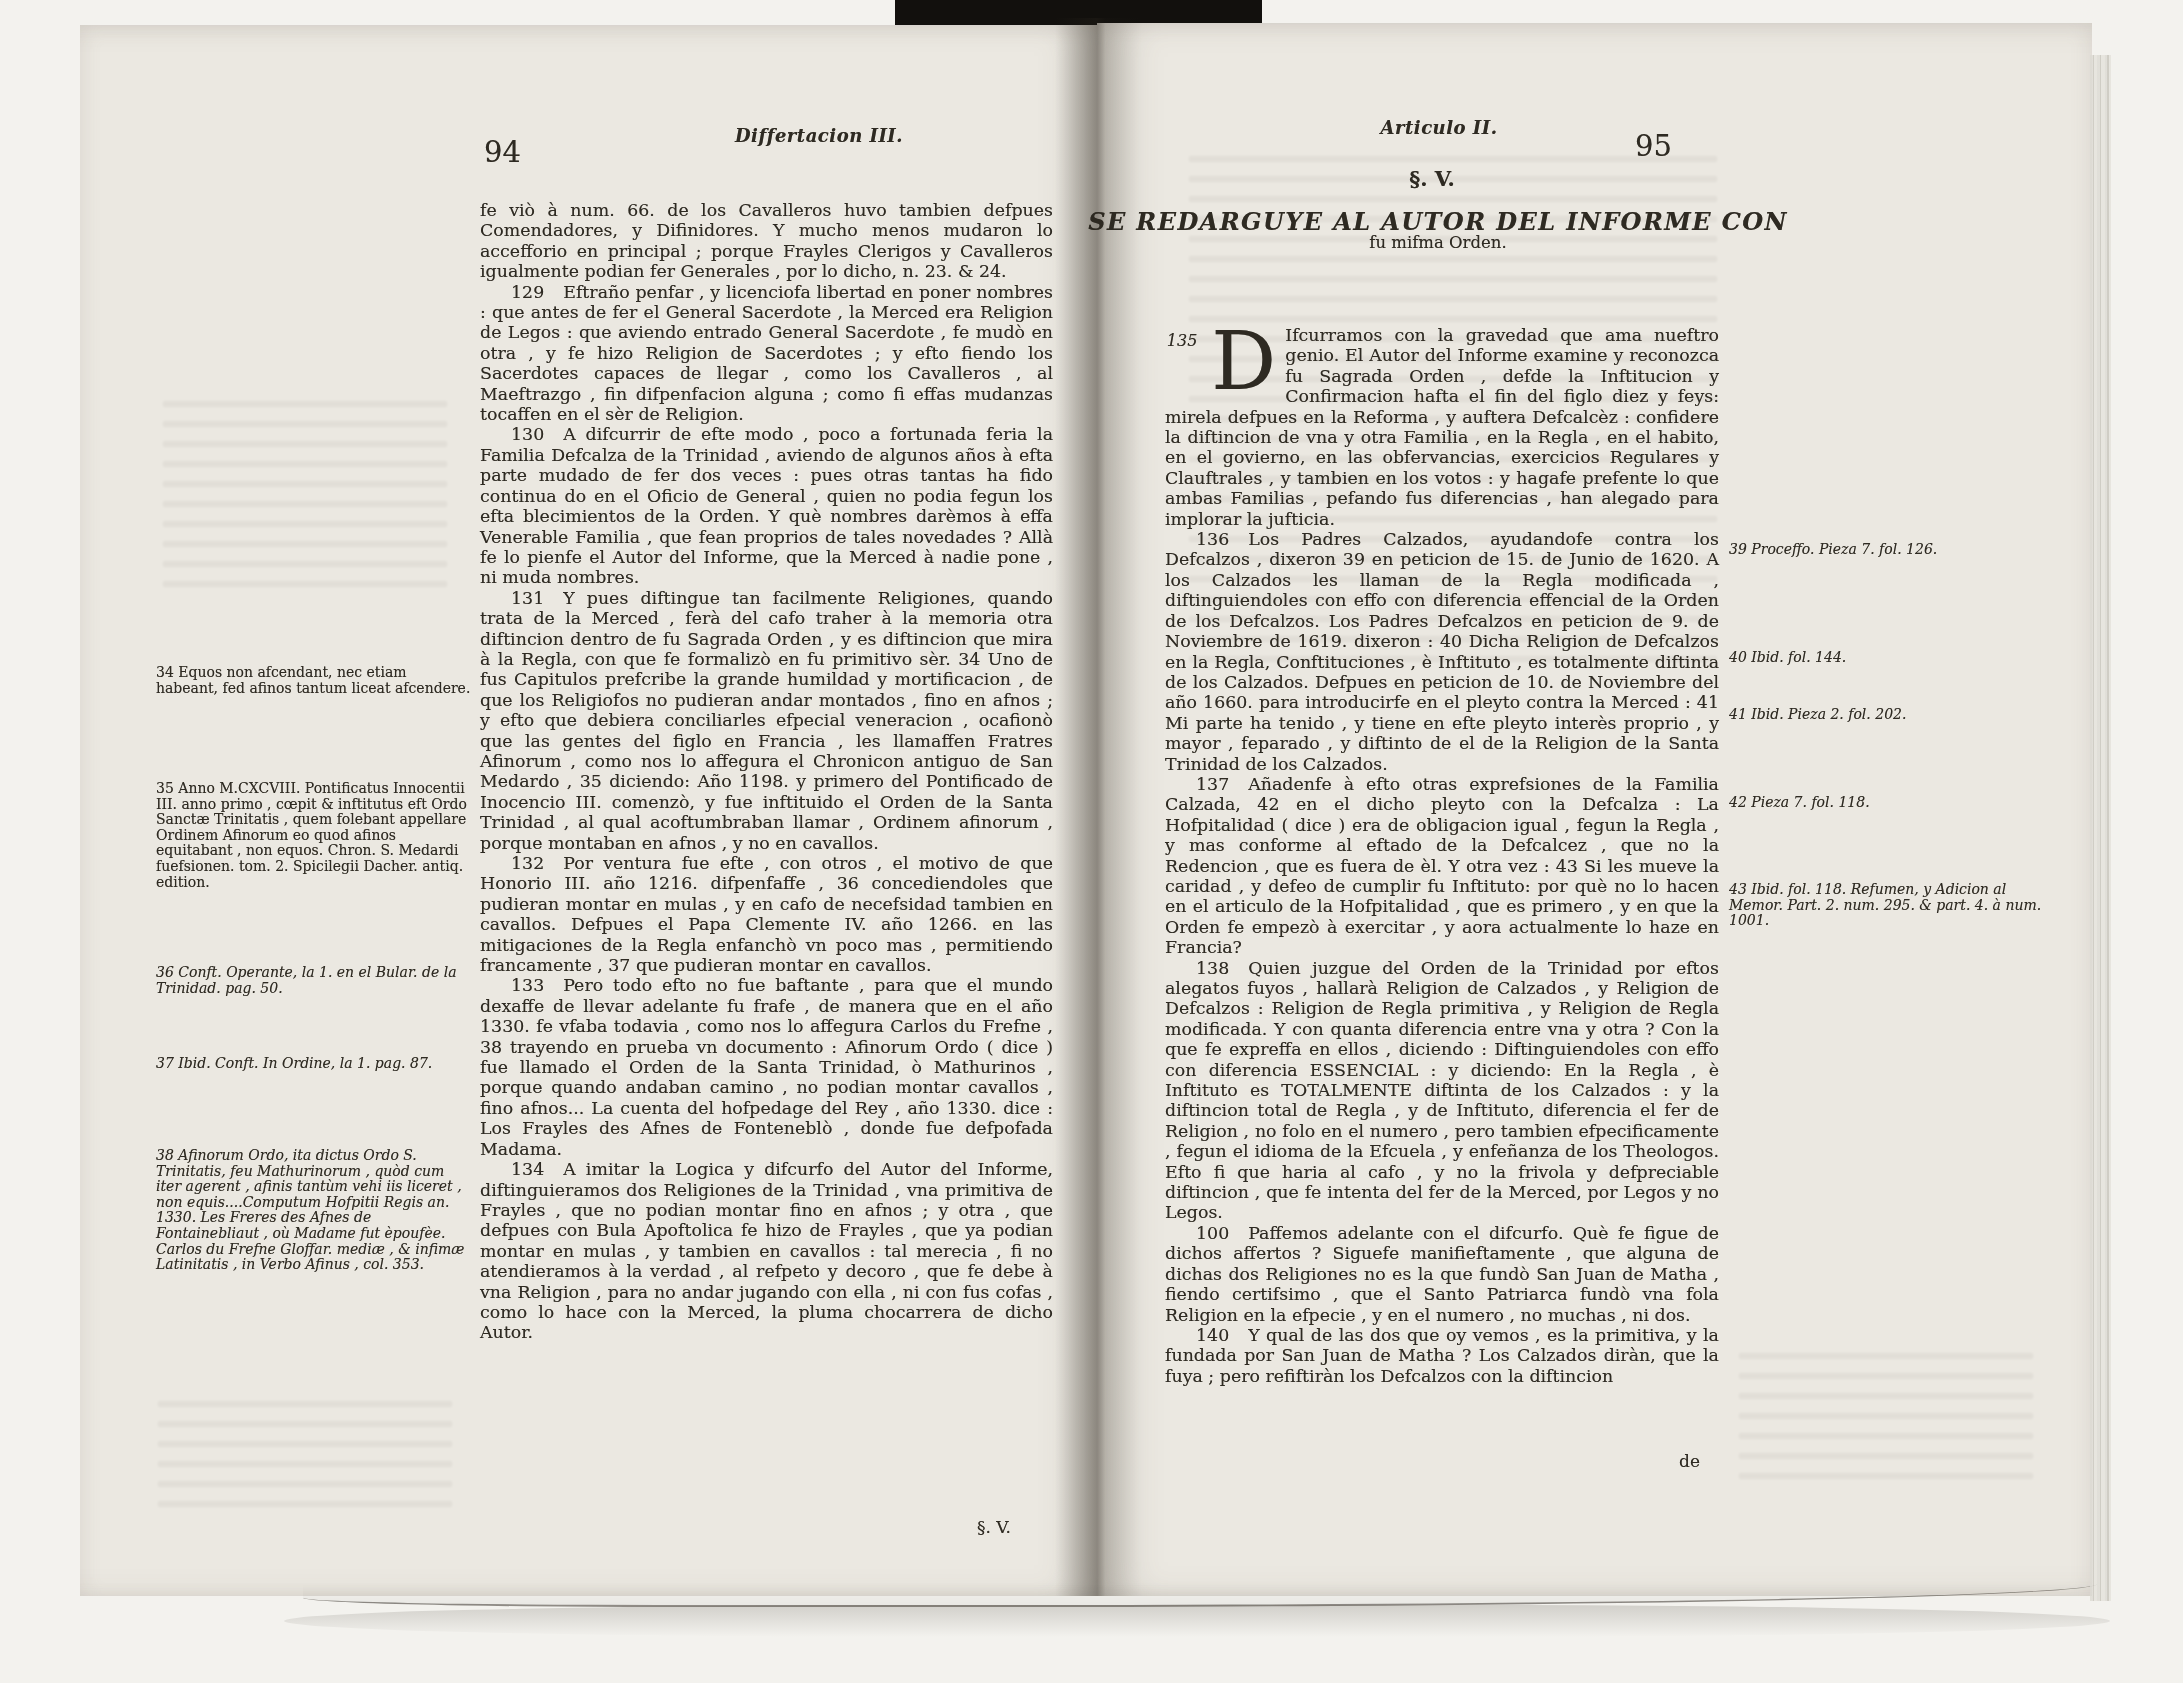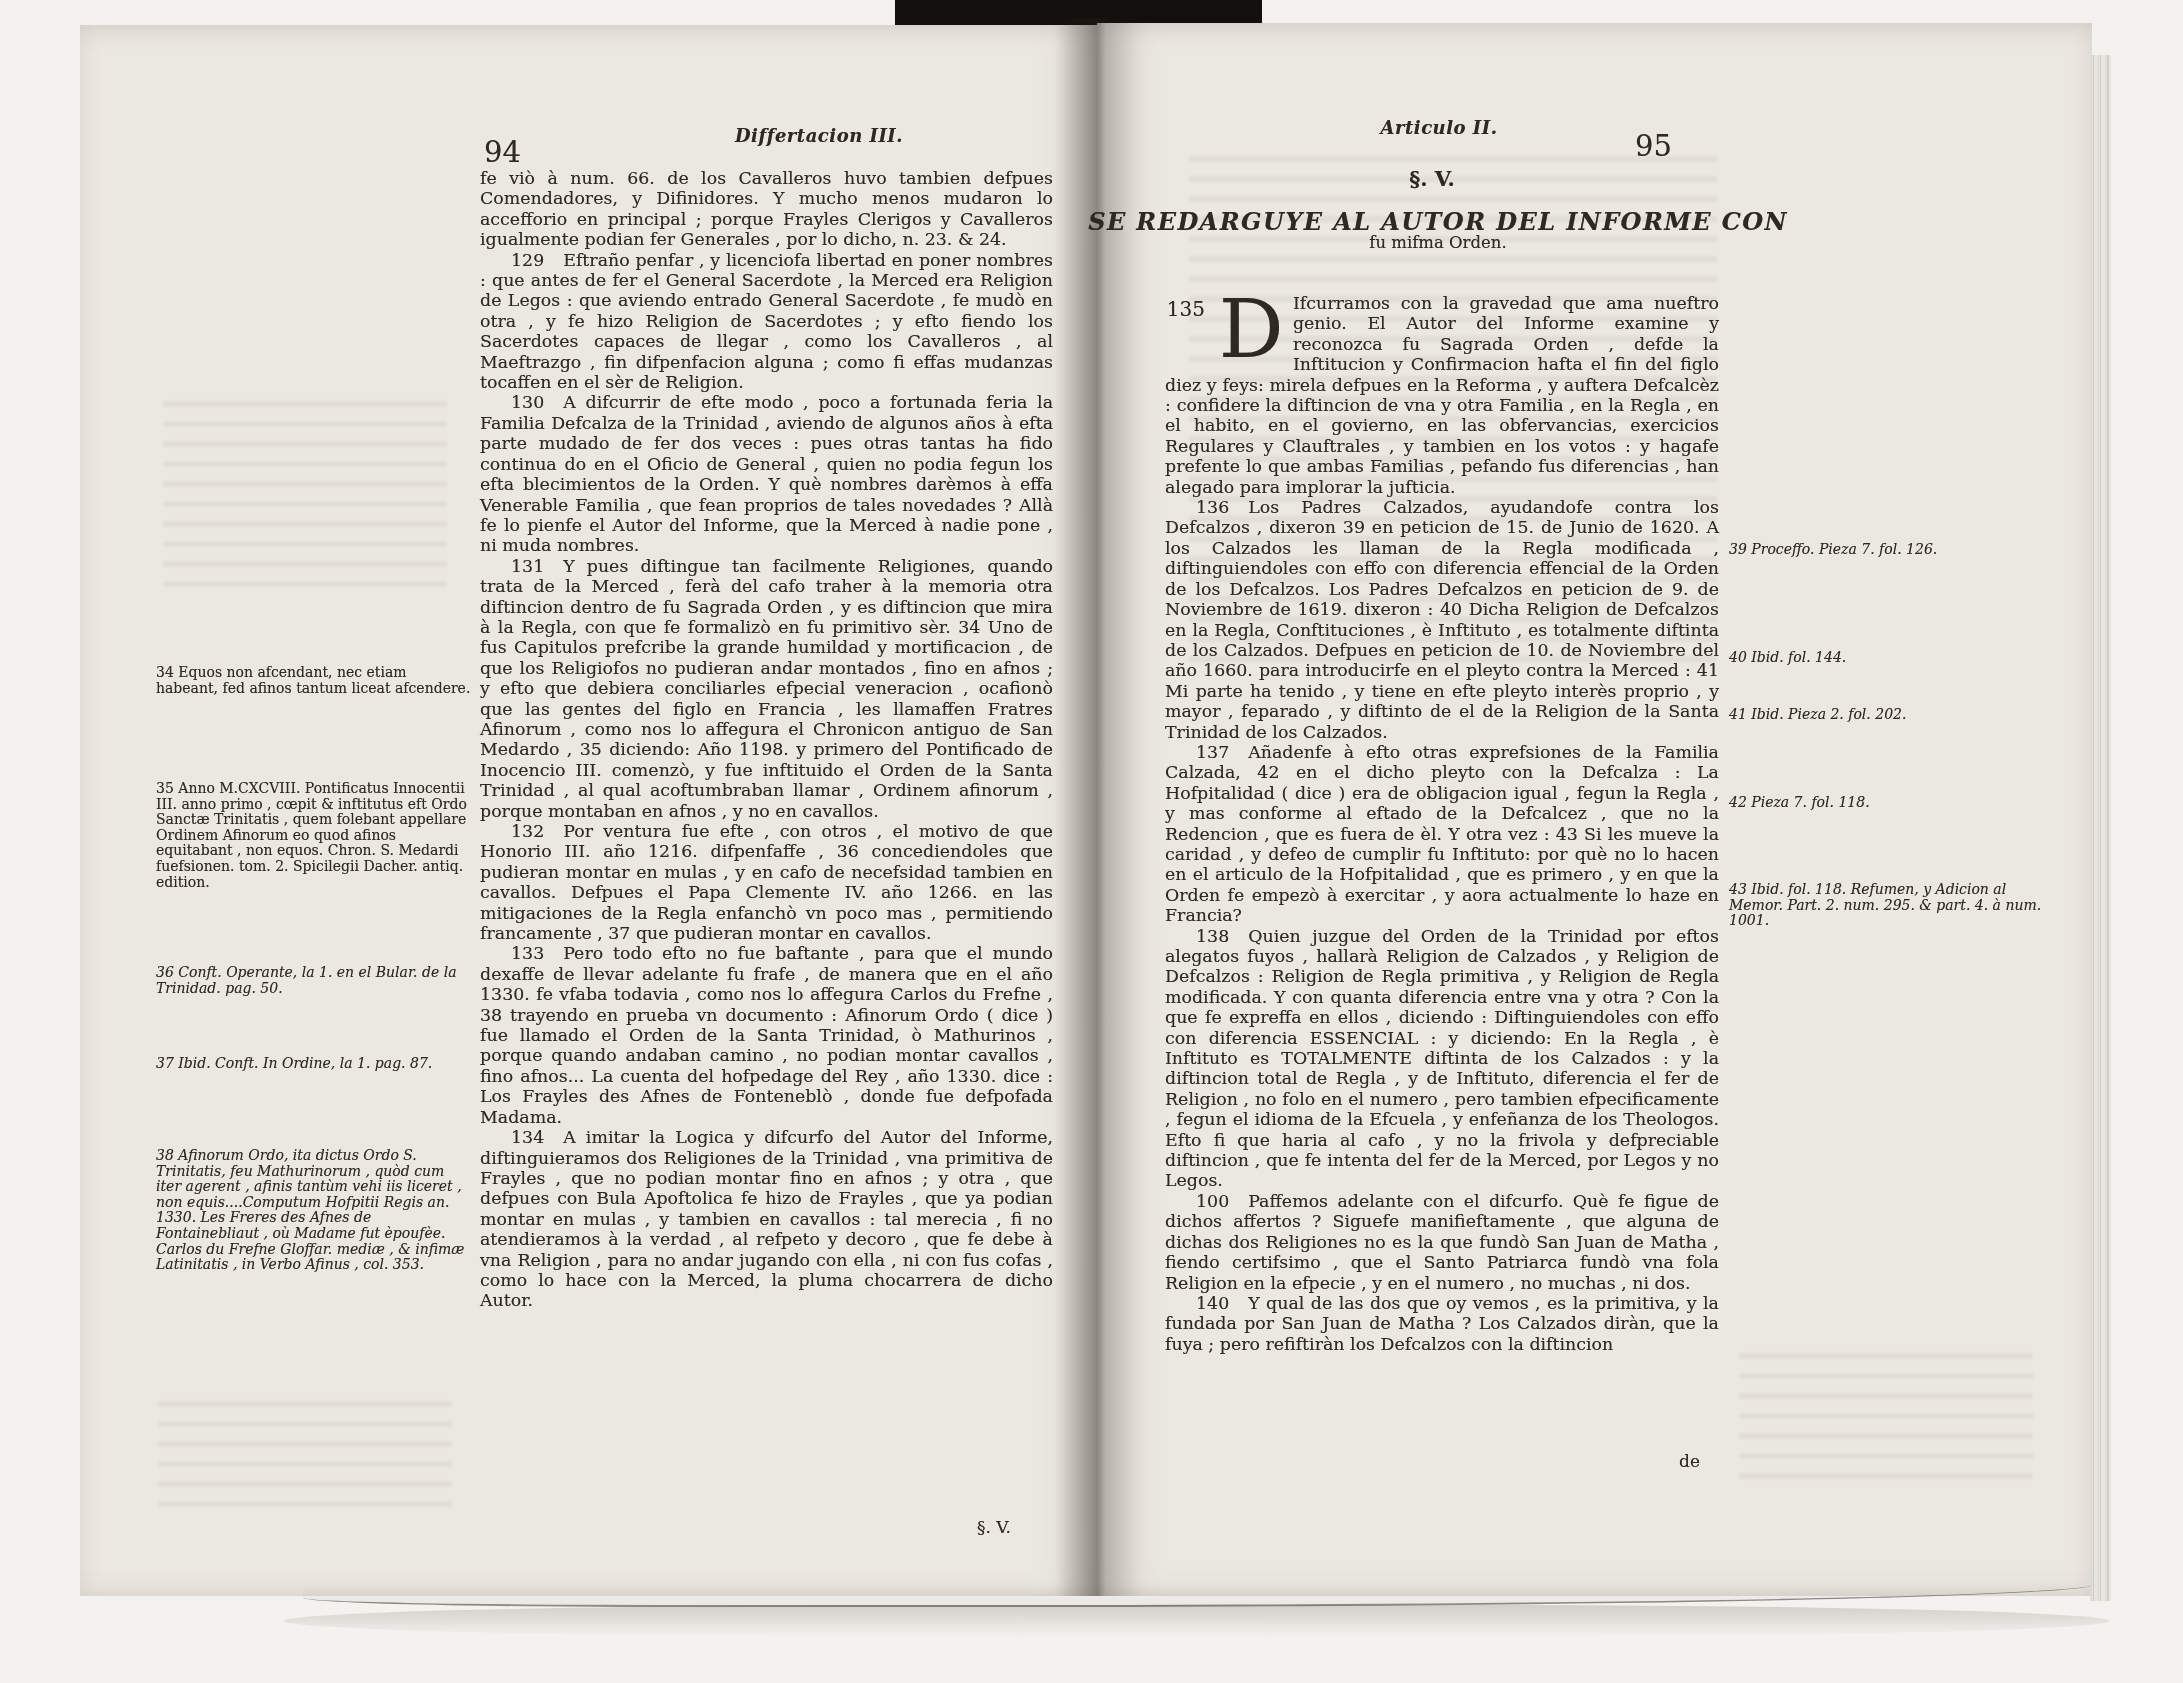--- a/index.html
+++ b/index.html
@@ -25,25 +25,25 @@
   .page.right{left:1097px;top:23px;width:995px;height:1573px;
     box-shadow:inset 37px 0 46px -20.6px rgba(88,80,66,.38), inset -4.6px 2.8px 18.4px rgba(120,110,95,.12);}
   .gutter{position:absolute;left:1055px;top:18.4px;width:87px;height:1578px;
     background:linear-gradient(90deg,rgba(40,35,28,0) 0%,rgba(40,35,28,.34) 48%,rgba(40,35,28,.10) 58%,rgba(40,35,28,0) 100%);}
   .bleed{position:absolute;opacity:.055;filter:blur(0.9px);
     background:repeating-linear-gradient(180deg,#4a443a 0 6.4px,transparent 6.4px 20px);}
   
   .ink{color:#2e2a22;text-shadow:0 0 0.5px rgba(46,42,34,.45);}
   .running-header{position:absolute;transform:translateX(-50%);font-style:italic;font-weight:bold;font-size:18px;letter-spacing:0.5px;}
   .pageno{position:absolute;font-size:29px;}
-  .textcol{position:absolute;text-align:justify;font-size:17.4px;line-height:20.4px;}
+  .textcol{position:absolute;text-align:justify;font-size:17.4px;line-height:20.4px;margin-top:32px;}
   .para{margin:0;text-indent:31px;}
   .para.first{text-indent:0;}
   .pnum{padding-right:19px;}
-  .pnum135{float:left;font-size:20px;margin:6.4px 13.8px 0 1.8px;}
+  .pnum135{float:left;font-size:16px;margin:6.4px 13.8px 0 1.8px;font-style:italic;}
   .dropcap{float:left;font-size:81px;line-height:64px;margin:3.7px 9.2px 0 0;font-weight:500;}
   .margin-note{position:absolute;font-size:14px;line-height:15.6px;text-align:left;}
   .margin-note.it{font-style:italic;}
   .section-mark{position:absolute;transform:translateX(-50%);font-size:21px;font-weight:bold;}
   .sec-title1{position:absolute;transform:translateX(-50%);font-style:italic;font-size:24px;letter-spacing:1.4px;white-space:nowrap;font-weight:bold;}
   .sec-title2{position:absolute;transform:translateX(-50%);font-size:16.5px;}
   .catchword{position:absolute;font-size:17px;}
 </style>
 </head>
 <body>

